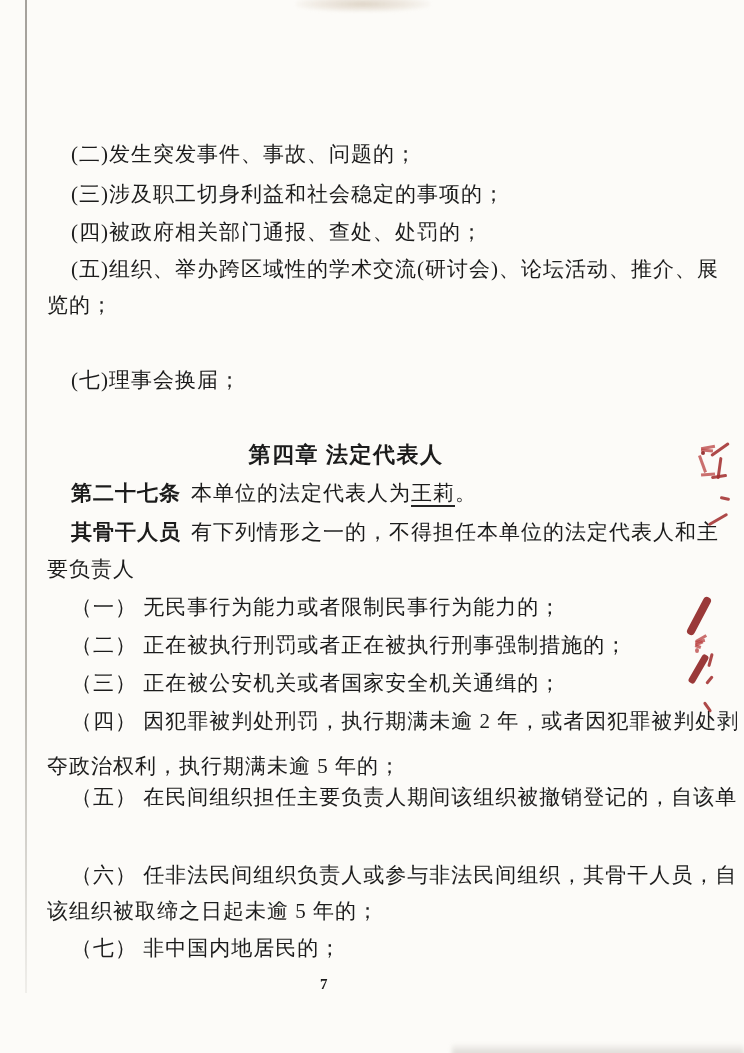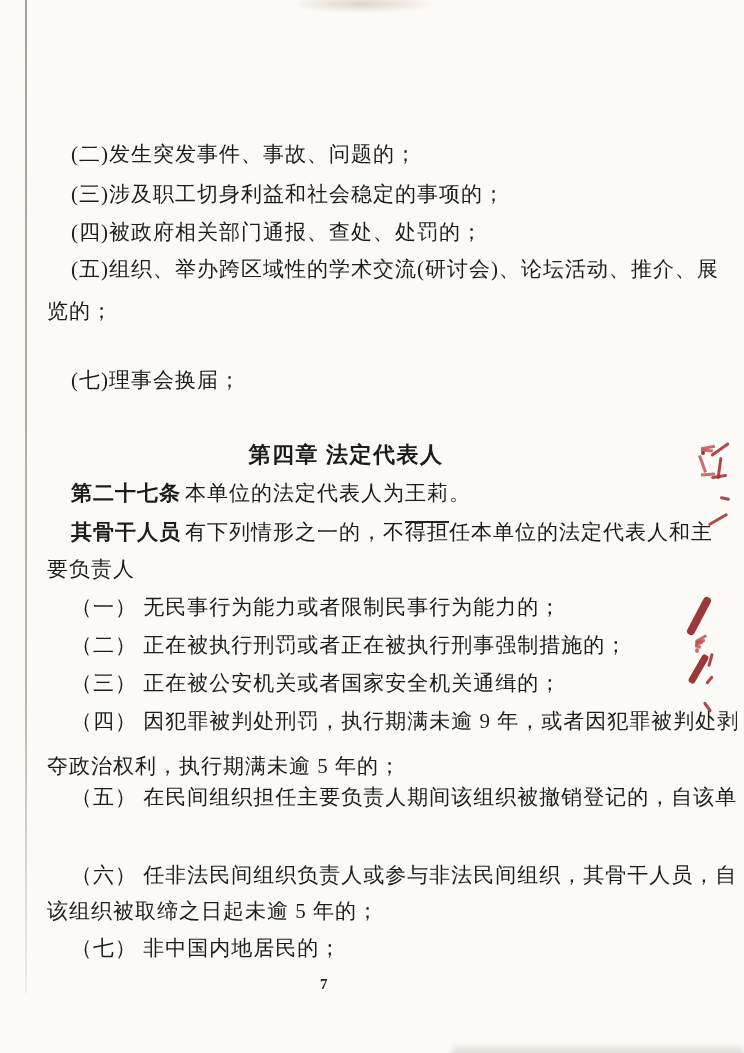--- a/index.html
+++ b/index.html
@@ -15,22 +15,22 @@
     overflow:hidden;
   }
   .ln{
     position:absolute;
     white-space:nowrap;
     font-size:21px;
     line-height:1.15;
     letter-spacing:1px;
     color:#1c1c1c;
   }
-  .term{font-weight:bold;margin-right:4px;}
-  .uline{border-bottom:2px solid #242424;padding-bottom:16px;}
+  .term{font-weight:bold;margin-right:10px;}
+  .uline{border-bottom:2px solid #242424;padding-bottom:0px;}
   .heading{
     left:0;width:692px;text-align:center;
     font-weight:bold;font-size:22px;letter-spacing:1.5px;
   }
   .pagenum{
     position:absolute;left:320px;top:976px;
     font-size:15px;font-weight:bold;color:#1c1c1c;
     font-family:"Liberation Serif","DejaVu Serif",serif;
   }
   
@@ -60,38 +60,38 @@
 <div class="page">
 
   <div class="edge-line"></div>
   <div class="top-smudge"></div>
   <div class="bottom-shadow"></div>
 
   <div class="ln" style="left:71px;top:142px">(二)发生突发事件、事故、问题的；</div>
   <div class="ln" style="left:71px;top:182px">(三)涉及职工切身利益和社会稳定的事项的；</div>
   <div class="ln" style="left:71px;top:220px">(四)被政府相关部门通报、查处、处罚的；</div>
   <div class="ln" style="left:71px;top:257px">(五)组织、举办跨区域性的学术交流(研讨会)、论坛活动、推介、展</div>
-  <div class="ln" style="left:47px;top:299px">览的；</div>
+  <div class="ln" style="left:47px;top:293px">览的；</div>
   <div class="ln" style="left:71px;top:368px">(七)理事会换届；</div>
 
   <div class="ln heading" style="top:442px">第四章 法定代表人</div>
 
   <div class="ln" style="left:71px;top:481px">
     <span class="term">第二十七条</span><span>本单位的法定代表人为</span><span class="uline">王莉</span><span>。</span>
   </div>
 
   <div class="ln" style="left:71px;top:520px">
     <span class="term">其骨干人员</span><span>有下列情形之一的，不得担任本单位的法定代表人和主</span>
   </div>
   <div class="ln" style="left:47px;top:557px">要负责人</div>
 
   <div class="ln" style="left:71px;top:595px">（一） 无民事行为能力或者限制民事行为能力的；</div>
   <div class="ln" style="left:71px;top:633px">（二） 正在被执行刑罚或者正在被执行刑事强制措施的；</div>
   <div class="ln" style="left:71px;top:671px">（三） 正在被公安机关或者国家安全机关通缉的；</div>
-  <div class="ln" style="left:71px;top:709px">（四） 因犯罪被判处刑罚，执行期满未逾 9 年，或者因犯罪被判处剥</div>
+  <div class="ln" style="left:71px;top:709px">（四） 因犯罪被判处刑罚，执行期满未逾 2 年，或者因犯罪被判处剥</div>
   <div class="ln" style="left:47px;top:754px">夺政治权利，执行期满未逾 5 年的；</div>
   <div class="ln" style="left:71px;top:785px">（五） 在民间组织担任主要负责人期间该组织被撤销登记的，自该单</div>
   <div class="ln" style="left:71px;top:863px">（六） 任非法民间组织负责人或参与非法民间组织，其骨干人员，自</div>
   <div class="ln" style="left:47px;top:899px">该组织被取缔之日起未逾 5 年的；</div>
   <div class="ln" style="left:71px;top:936px">（七） 非中国内地居民的；</div>
 
   <div class="pagenum">7</div>
 
   <div class="redmark" style="left:701px;top:446px;width:42px;height:86px">
     <div class="s" style="left:8px;top:2px;width:22px;height:3px;transform:rotate(-35deg)"></div>

